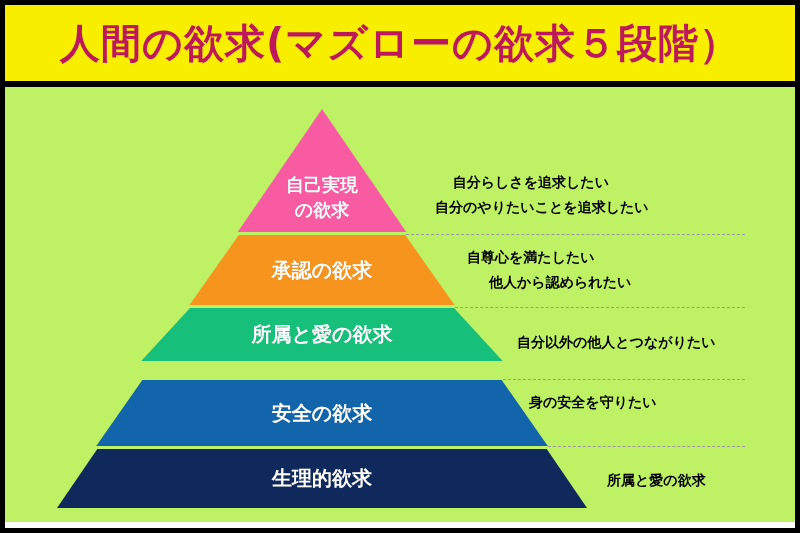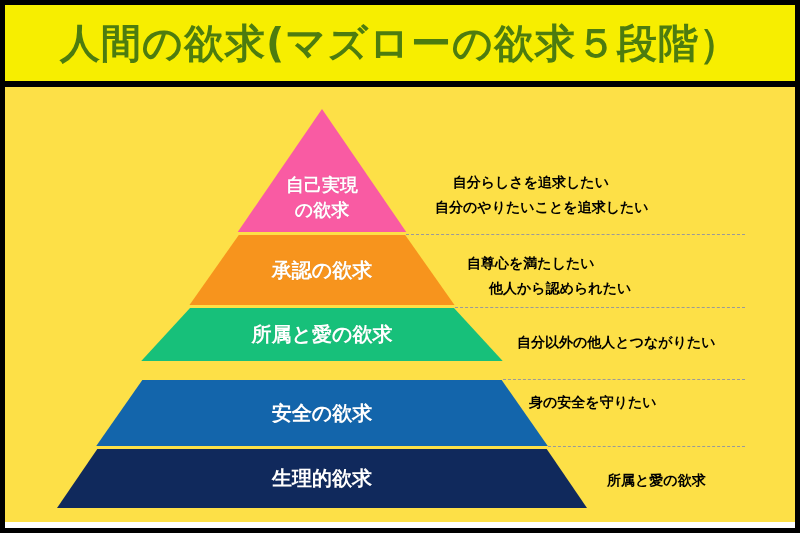--- a/index.html
+++ b/index.html
@@ -21,31 +21,31 @@
     width: 100%;
     height: 82px;
     border-bottom: 6px solid #000000;
     display: flex;
     align-items: center;
     justify-content: center;
   }
   .header-title {
     font-size: 40px;
     font-weight: 900;
-    color: #4d7c0f;
+    color: #be185d;
     letter-spacing: 1px;
     white-space: nowrap;
   }
 
   
   .diagram {
     position: relative;
     width: 100%;
     height: 435px;
-    background: #fde047;
+    background: #bef264;
     padding-left: 48px;
   }
 
   
   .pyramid {
     position: absolute;
     left: 52px;
     top: 22px;
     width: 530px;
     height: 395px;
@@ -106,21 +106,21 @@
   .ann {
     position: absolute;
     color: #000000;
     font-size: 14px;
     font-weight: bold;
     line-height: 25px;
     white-space: nowrap;
   }
   .ann-line2 { margin-left: 22px; }
   .ann1 { left: 408px; top: 83px; text-align: center; }
-  .ann2 { left: 462px; top: 164px; }
+  .ann2 { left: 462px; top: 158px; }
   .ann3 { left: 512px; top: 243px; }
   .ann4 { left: 524px; top: 303px; }
   .ann5 { left: 602px; top: 381px; }
 </style>
 </head>
 <body>
 
 <div class="frame">
 
   <div class="header" style="background: rgb(247, 238, 0);">

